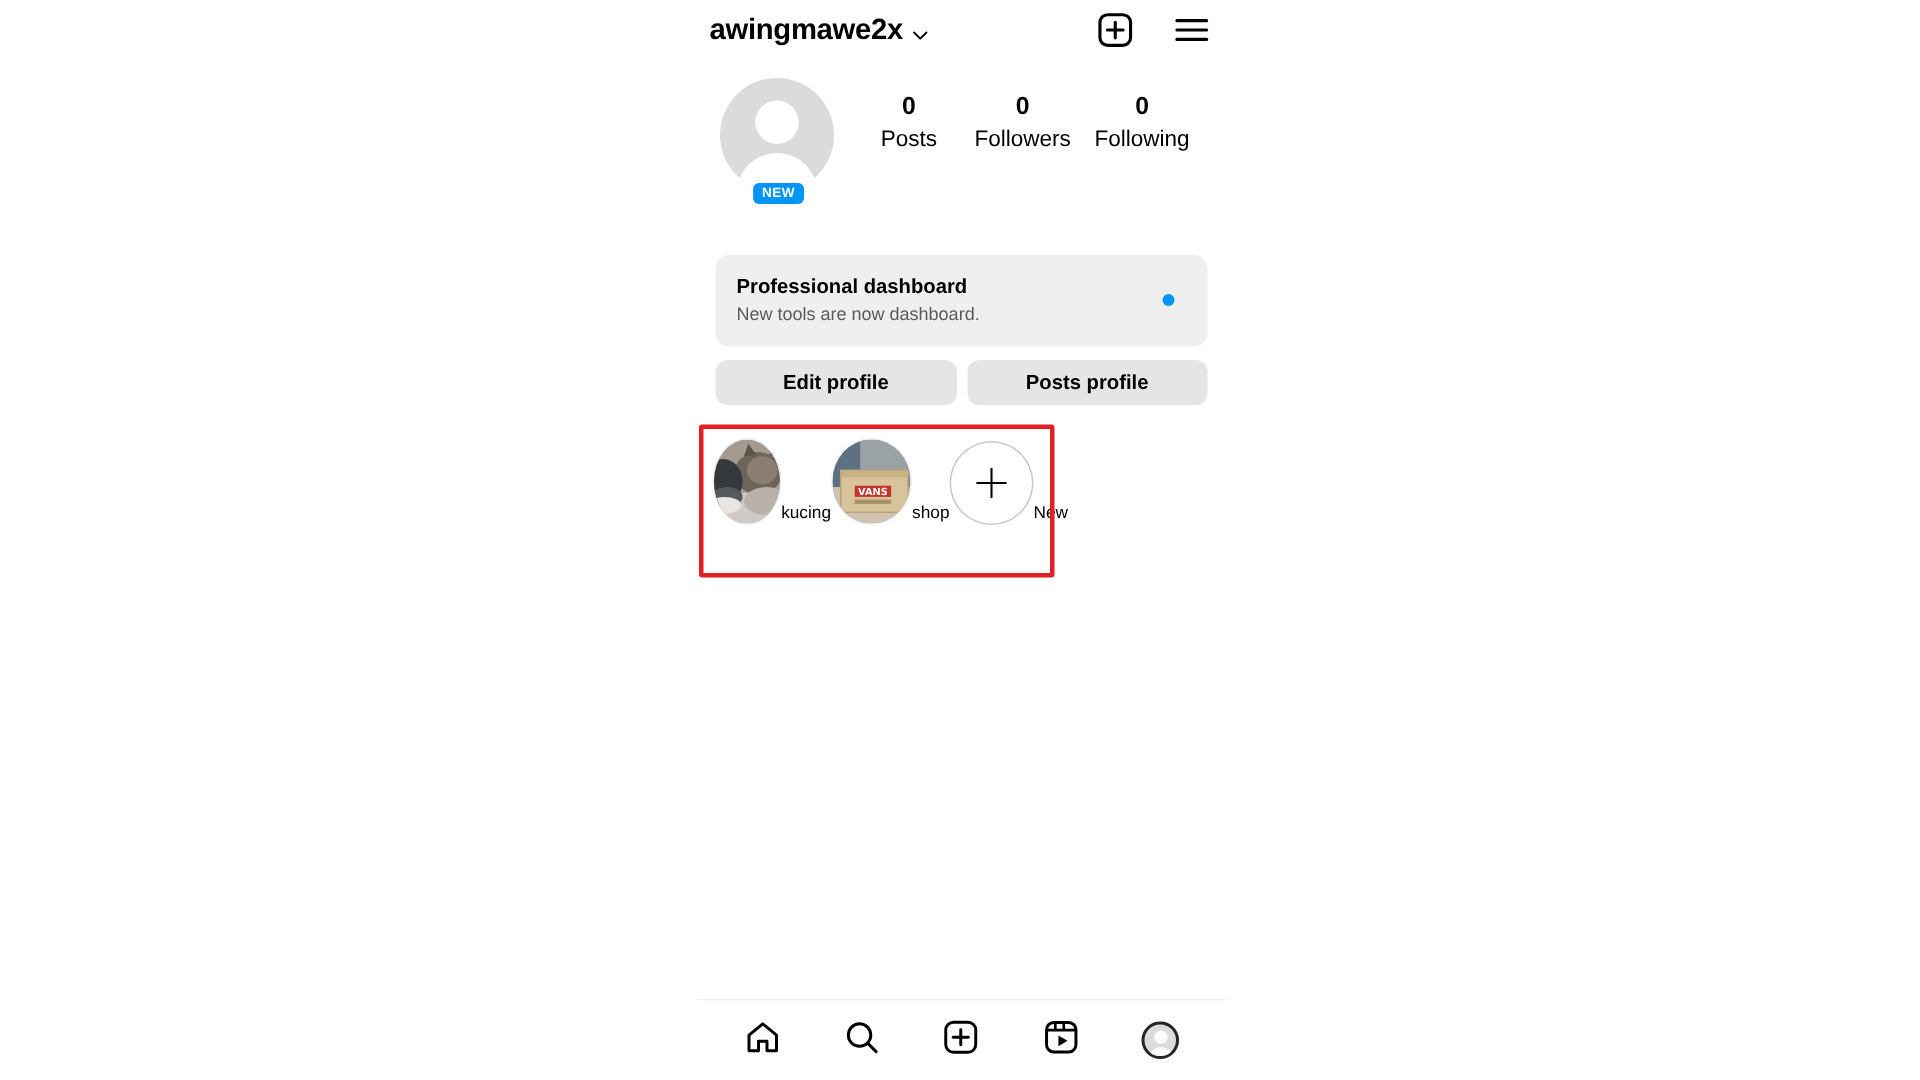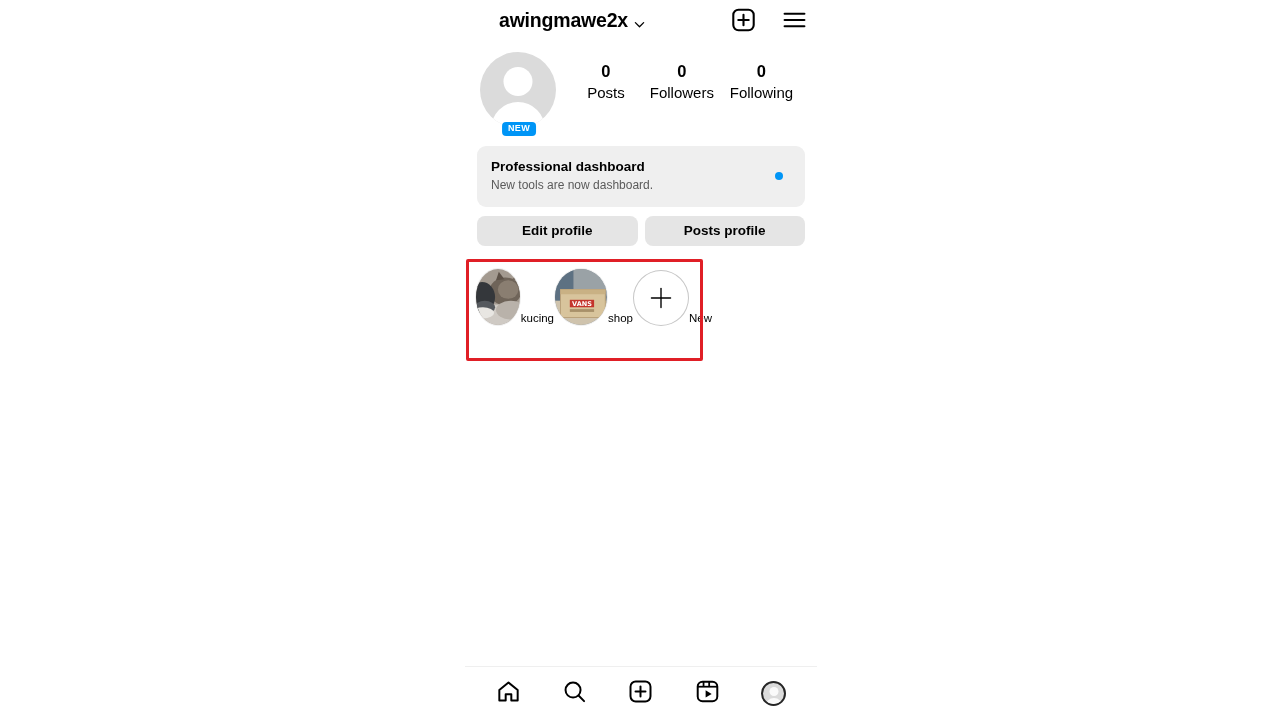--- a/index.html
+++ b/index.html
@@ -26,21 +26,20 @@
     position: relative;
     height: 40px;
     display: flex;
     align-items: center;
     padding: 0 6px 0 8px;
   }
   .username-wrap {
     display: flex;
     align-items: center;
     gap: 6px;
-    margin-left: 26px;
   }
   .username {
     font-size: 19.5px;
     font-weight: bold;
     color: #000000;
     letter-spacing: -0.2px;
   }
   .chev {
     display: block;
     width: 11px; height: 11px;
@@ -121,21 +120,21 @@
   }
   .stat-label {
     font-size: 15px;
     color: #000000;
     line-height: 1.4;
   }
 
   
   .dashboard {
     position: relative;
-    margin: 10px 12px 0 12px;
+    margin: 34px 12px 0 12px;
     background: #efefef;
     border-radius: 9px;
     padding: 12px 14px 13px 14px;
   }
   .dash-title {
     font-size: 13.5px;
     font-weight: bold;
     color: #000000;
     line-height: 1.3;
   }

